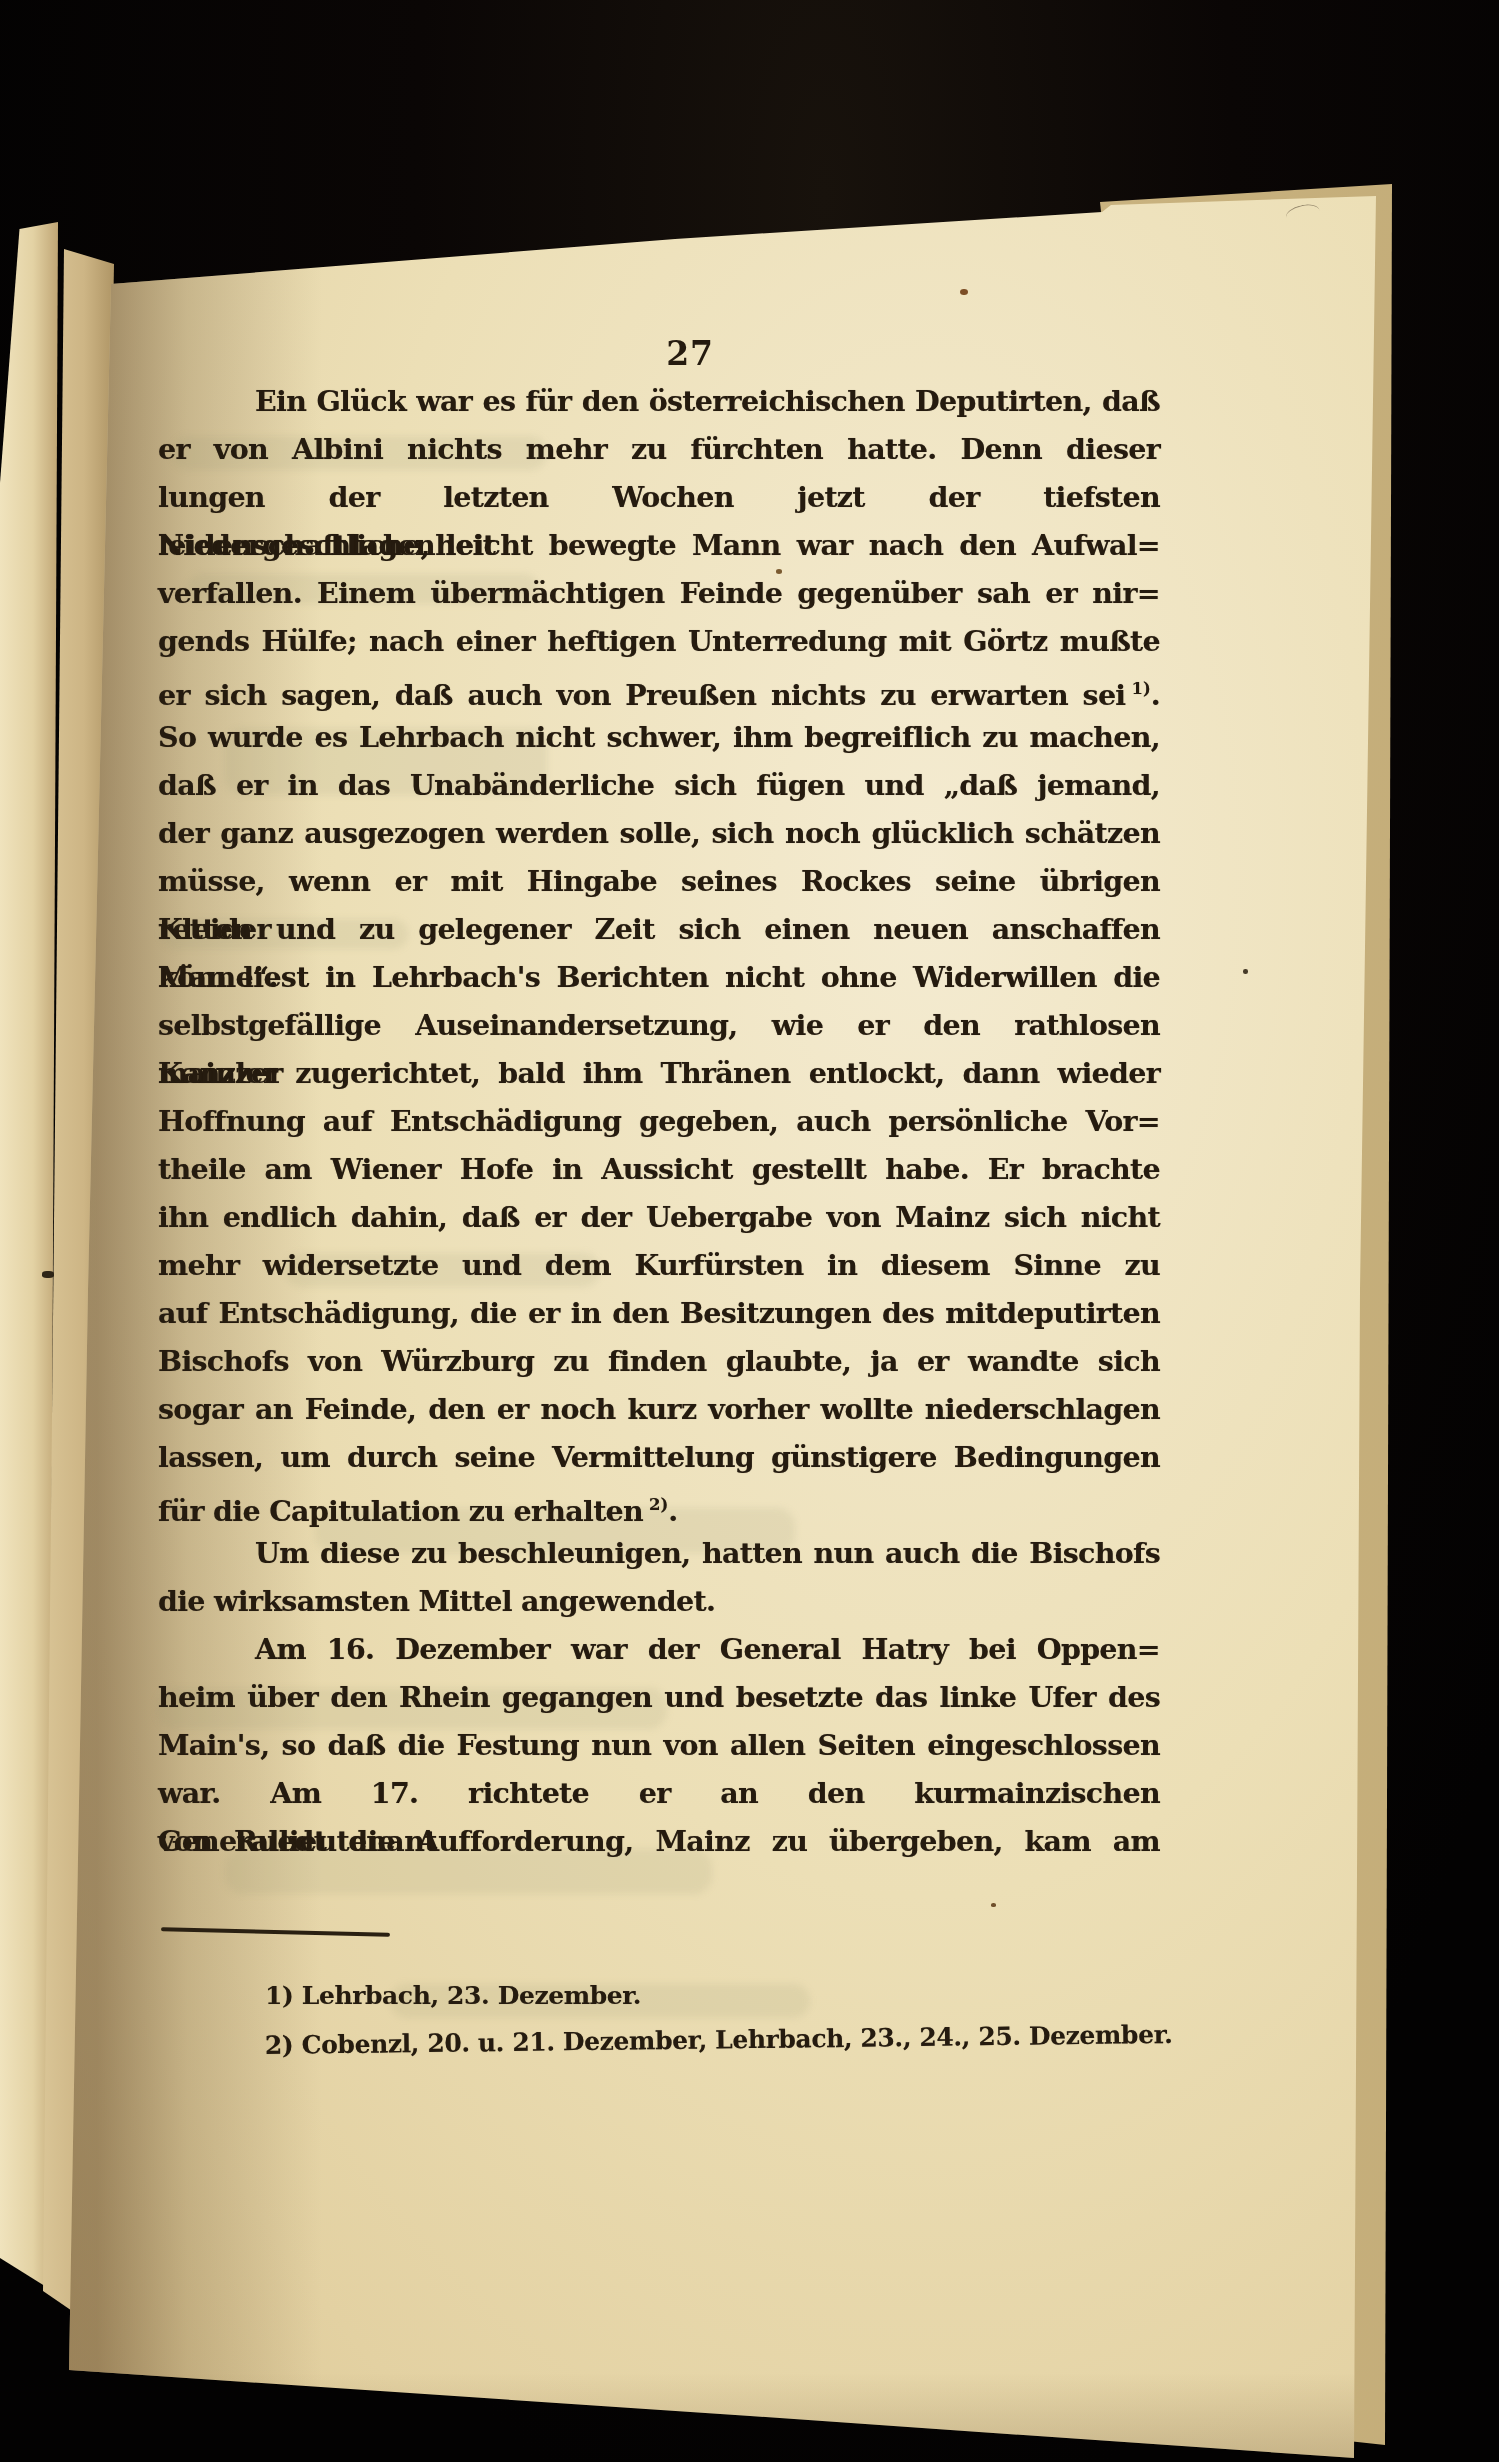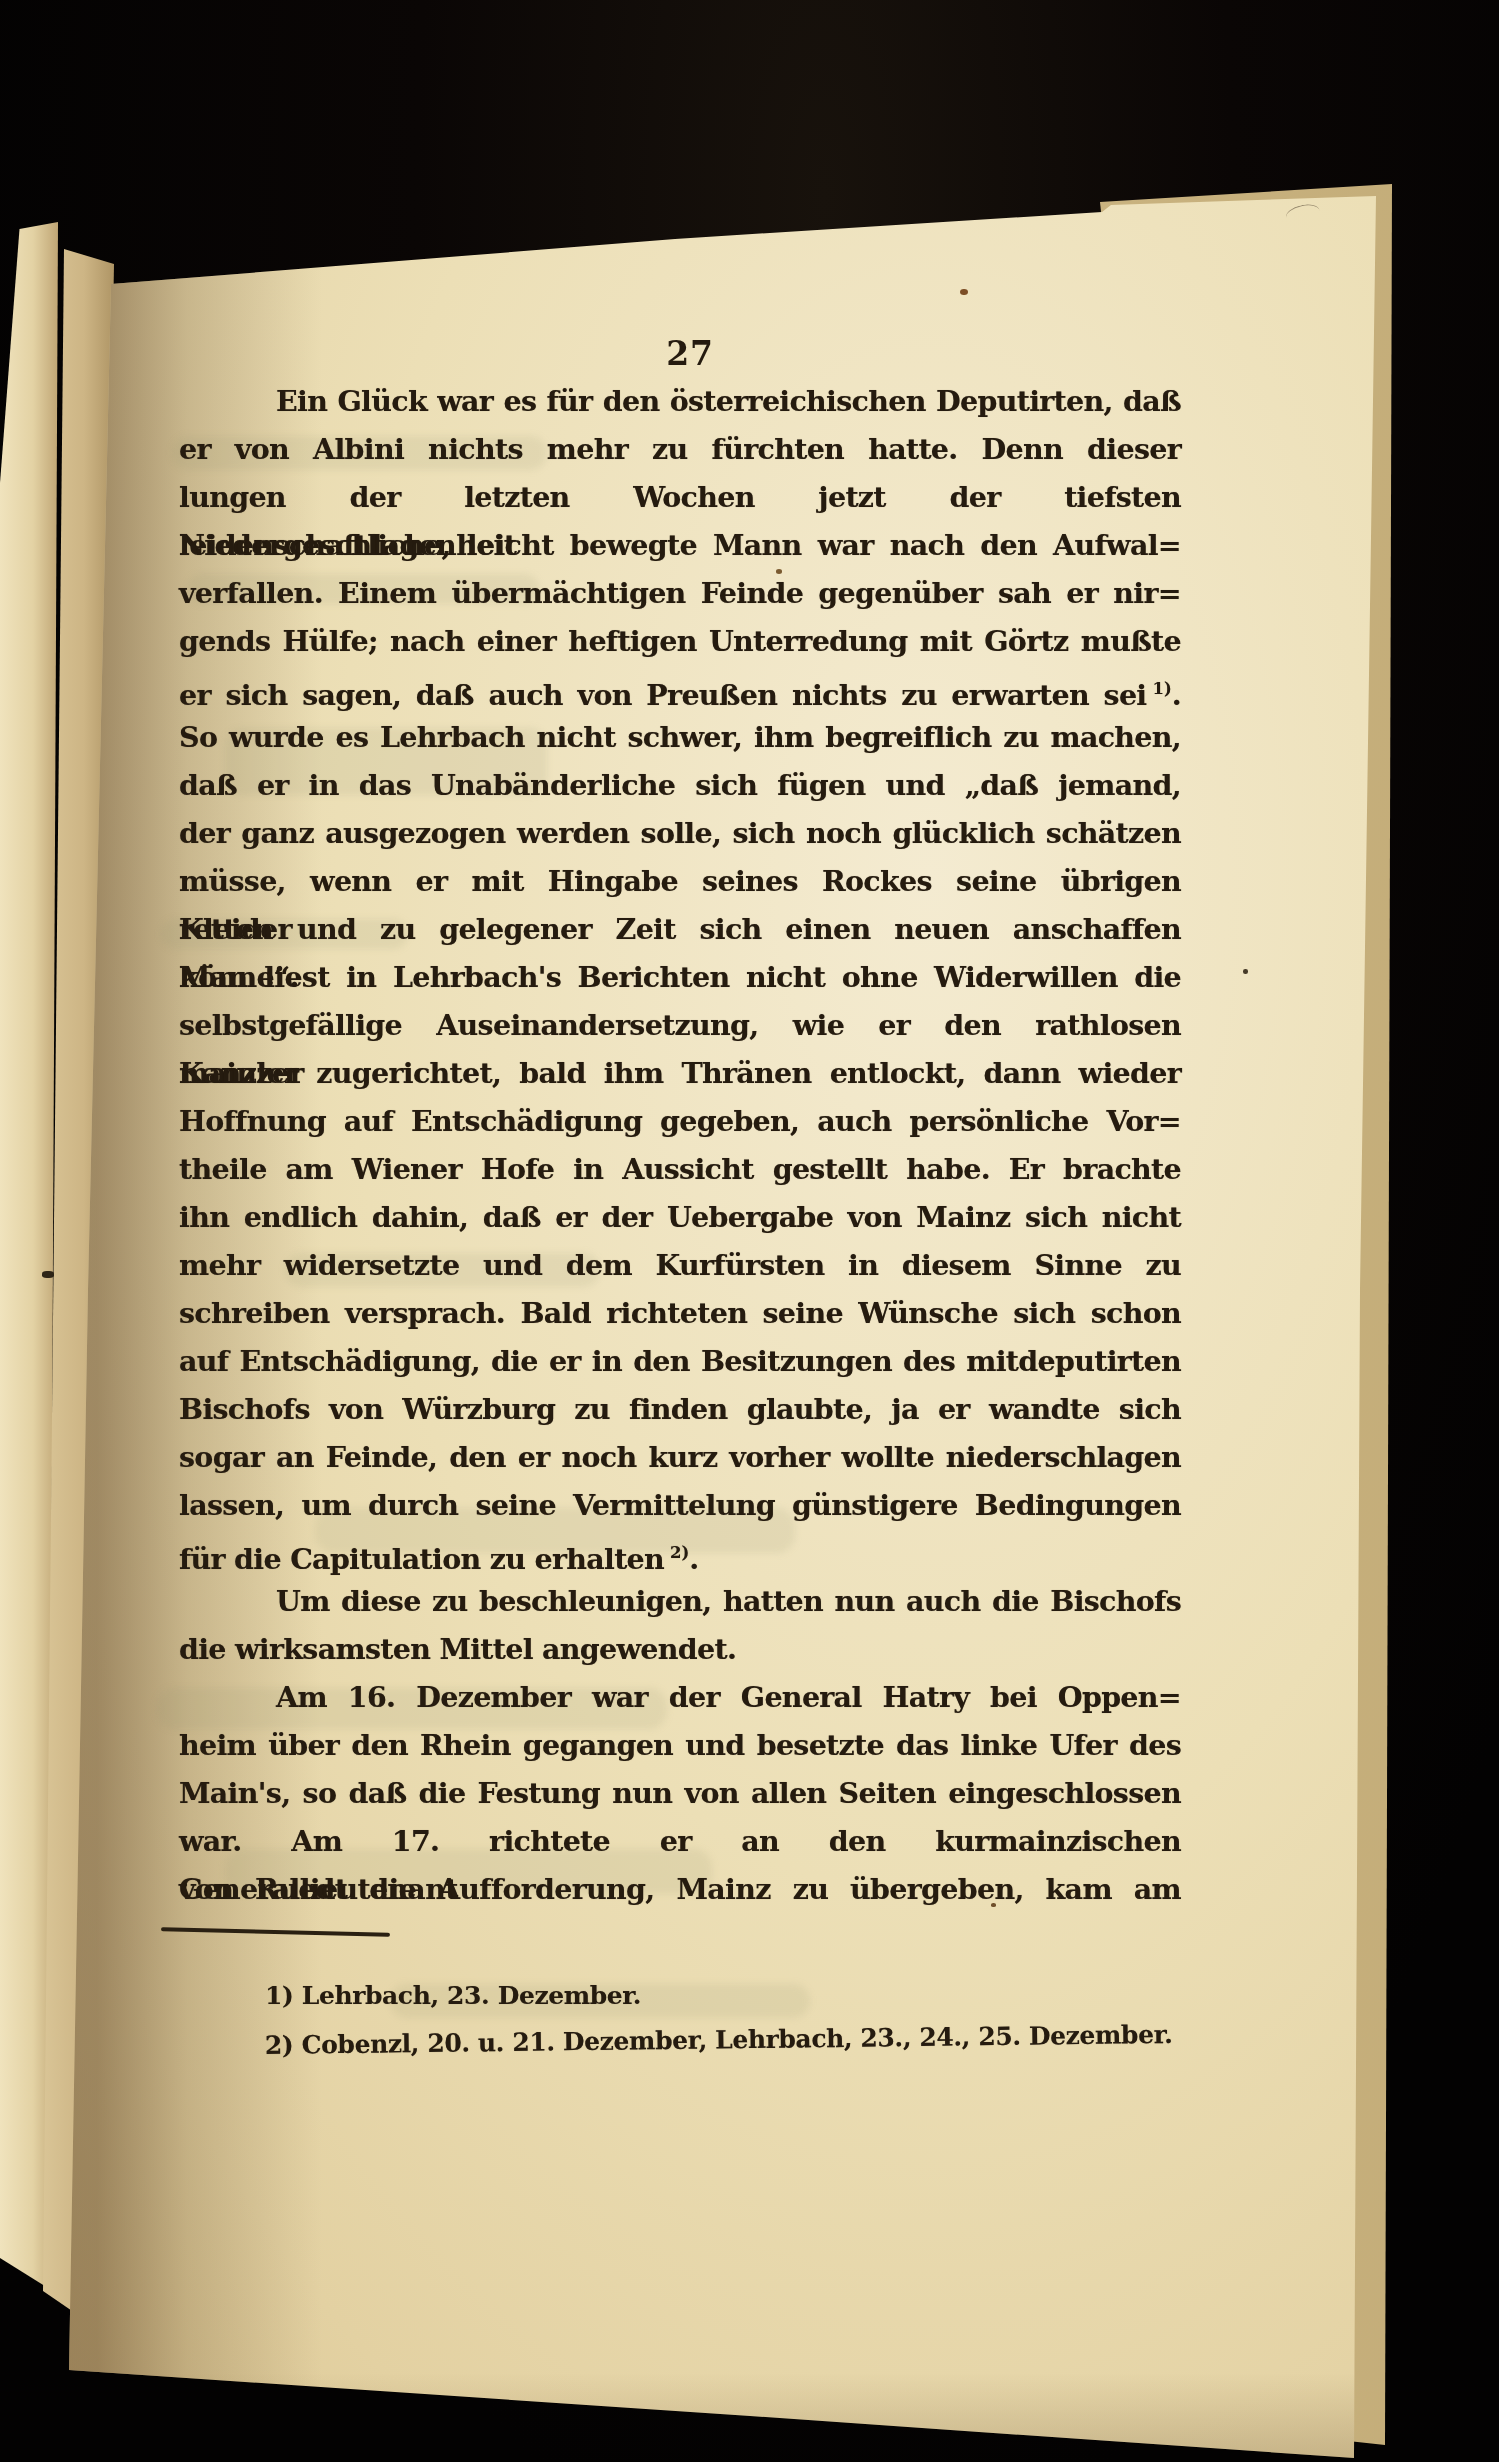--- a/index.html
+++ b/index.html
@@ -31,21 +31,21 @@
             radial-gradient(ellipse at 62% 35%,#f4ebd1 0%,#ecdfb6 45%,#e3d1a2 78%,#d9c38e 100%); margin-top: 16px;}
   
   .blot{position:absolute;background:rgba(143,146,106,.13);filter:blur(3.7px);border-radius:18px;}
   
   .speck{position:absolute;border-radius:50%;}
   .hair{position:absolute;width:34px;height:16.5px;border-top:1.5px solid rgba(80,66,48,.55);
         border-radius:50%;transform:rotate(-12deg);}
   
   .pgnum{position:absolute;left:189px;top:318px;width:1002px;text-align:center;
          font-size:33px;font-weight:bold;color:#251b0f;letter-spacing:0.7px;}
-  .tblock{position:absolute;left:179px;top:361px;width:1002px;color:#251b0f;}
+  .tblock{position:absolute;left:158px;top:361px;width:1002px;color:#251b0f;}
   .line{height:48px;line-height:48px;font-size:28.5px;font-weight:bold;letter-spacing:-0.7px;
         text-align:justify;text-align-last:justify;text-shadow:0 0 0.7px rgba(37,27,15,.45);
         white-space:normal;}
   .line.indent{padding-left:97px;}
   .line.last{text-align:center;text-align-last:left;}
   .fnref{font-size:16.5px;vertical-align:11.2px;margin-left:6px;letter-spacing:0;}
   .fnsep{position:absolute;left:161px;top:1914px;width:229px;height:3.7px;background:#2a2012;
          transform:rotate(1.4deg);border-radius:2.2px;}
   .fnotes{position:absolute;left:265px;top:1955px;width:974px;color:#251b0f;}
   .fnline{height:50px;line-height:50px;font-size:25px;font-weight:bold;letter-spacing:-0.4px;
@@ -97,21 +97,20 @@
         <div class="line">der ganz ausgezogen werden solle, sich noch glücklich schätzen</div>
         <div class="line">müsse, wenn er mit Hingabe seines Rockes seine übrigen Kleider</div>
         <div class="line">retten und zu gelegener Zeit sich einen neuen anschaffen könne“.</div>
         <div class="line">Man liest in Lehrbach's Berichten nicht ohne Widerwillen die</div>
         <div class="line">selbstgefällige Auseinandersetzung, wie er den rathlosen mainzer</div>
         <div class="line">Kanzler zugerichtet, bald ihm Thränen entlockt, dann wieder</div>
         <div class="line">Hoffnung auf Entschädigung gegeben, auch persönliche Vor=</div>
         <div class="line">theile am Wiener Hofe in Aussicht gestellt habe.  Er brachte</div>
         <div class="line">ihn endlich dahin, daß er der Uebergabe von Mainz sich nicht</div>
         <div class="line">mehr widersetzte und dem Kurfürsten in diesem Sinne zu</div>
-        <div class="line">schreiben versprach.  Bald richteten seine Wünsche sich schon</div>
         <div class="line">auf Entschädigung, die er in den Besitzungen des mitdeputirten</div>
         <div class="line">Bischofs von Würzburg zu finden glaubte, ja er wandte sich</div>
         <div class="line">sogar an Feinde, den er noch kurz vorher wollte niederschlagen</div>
         <div class="line">lassen, um durch seine Vermittelung günstigere Bedingungen</div>
         <div class="line last">für die Capitulation zu erhalten<span class="fnref">2)</span>.</div>
         <div class="line indent">Um diese zu beschleunigen, hatten nun auch die Bischofs</div>
         <div class="line last">die wirksamsten Mittel angewendet.</div>
         <div class="line indent">Am 16. Dezember war der General Hatry bei Oppen=</div>
         <div class="line">heim über den Rhein gegangen und besetzte das linke Ufer des</div>
         <div class="line">Main's, so daß die Festung nun von allen Seiten eingeschlossen</div>

